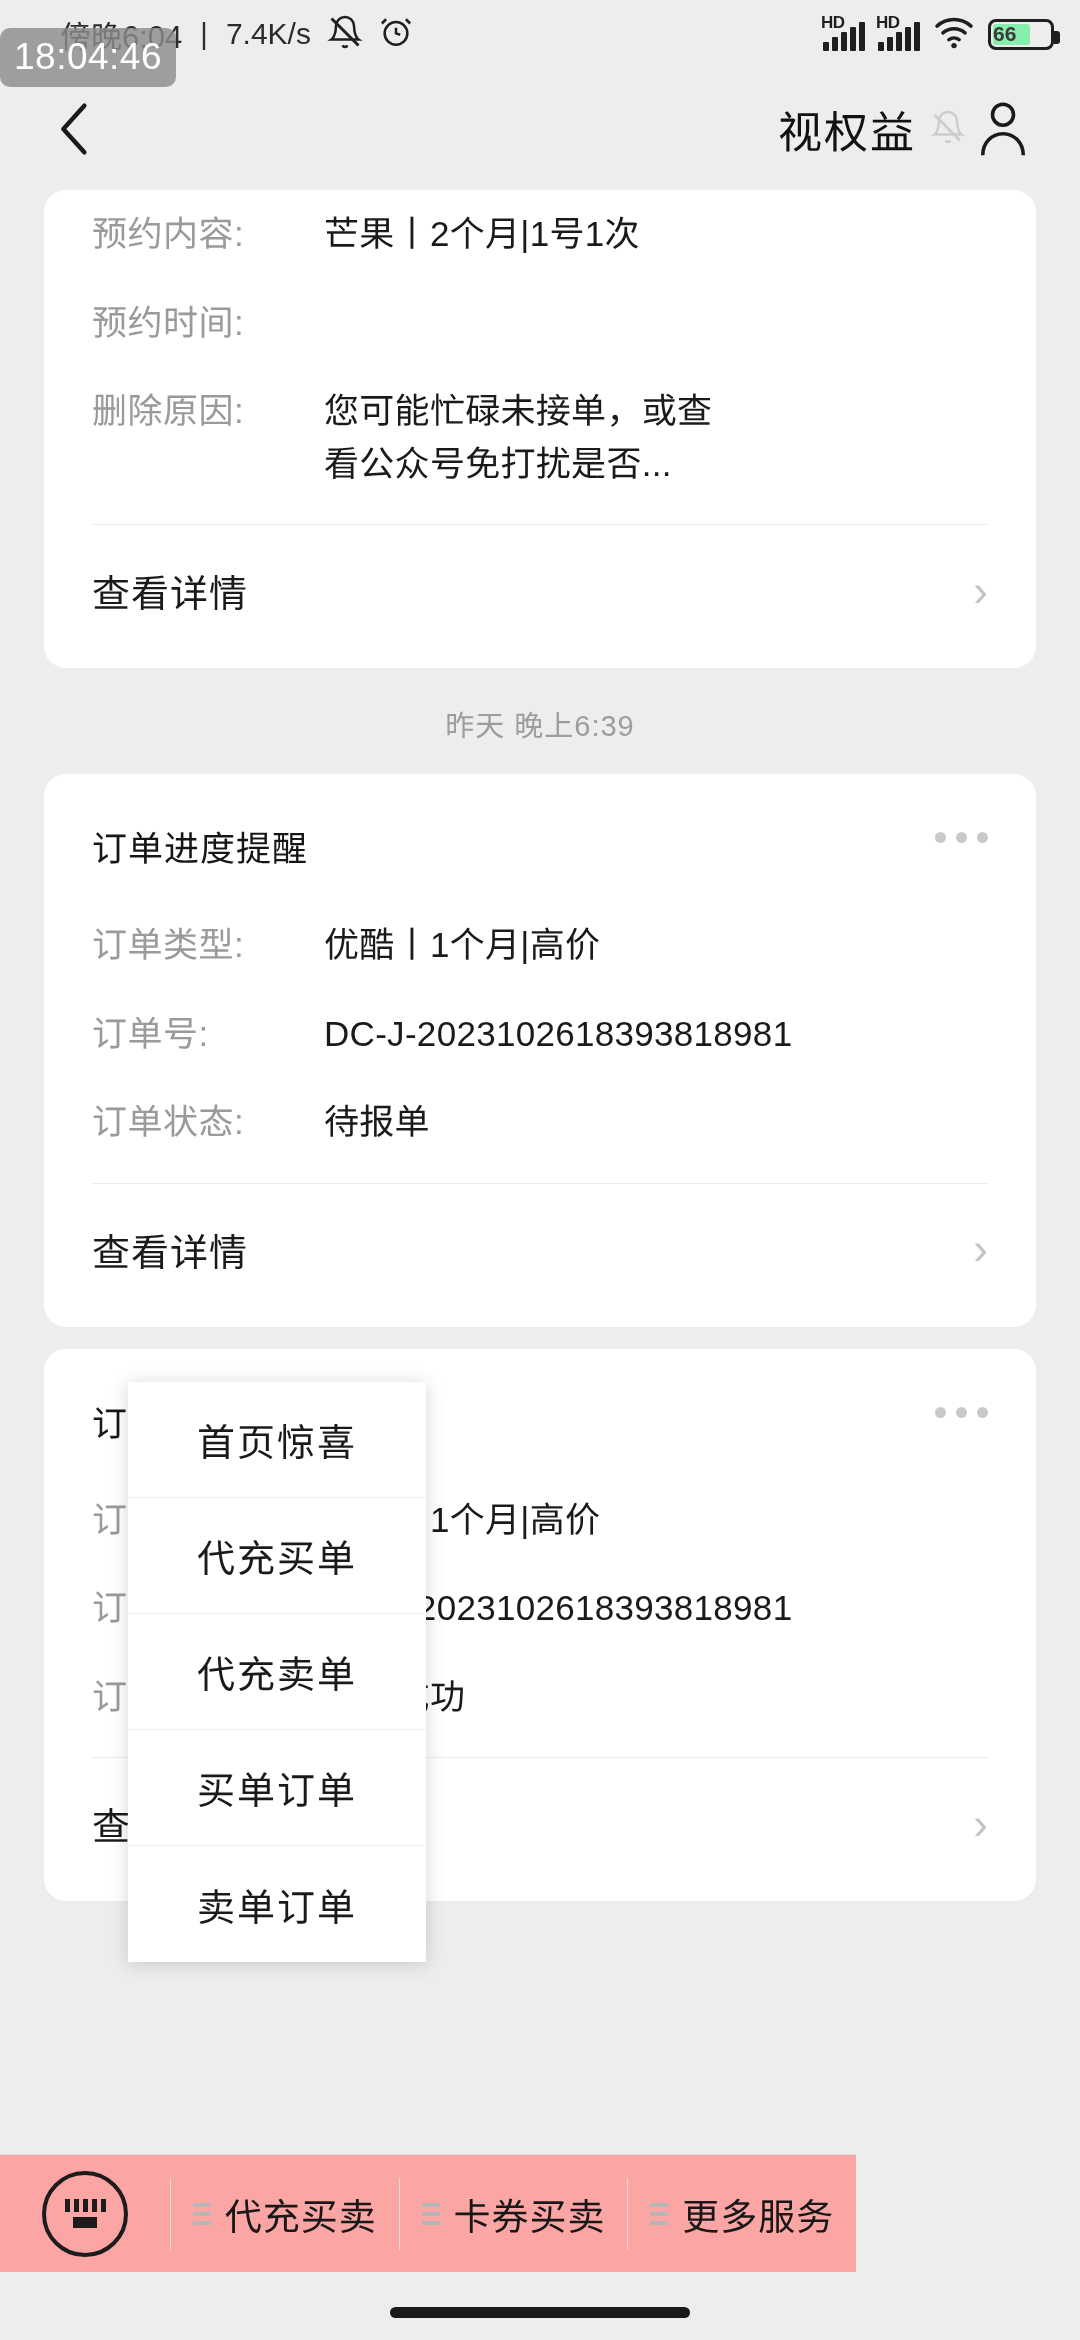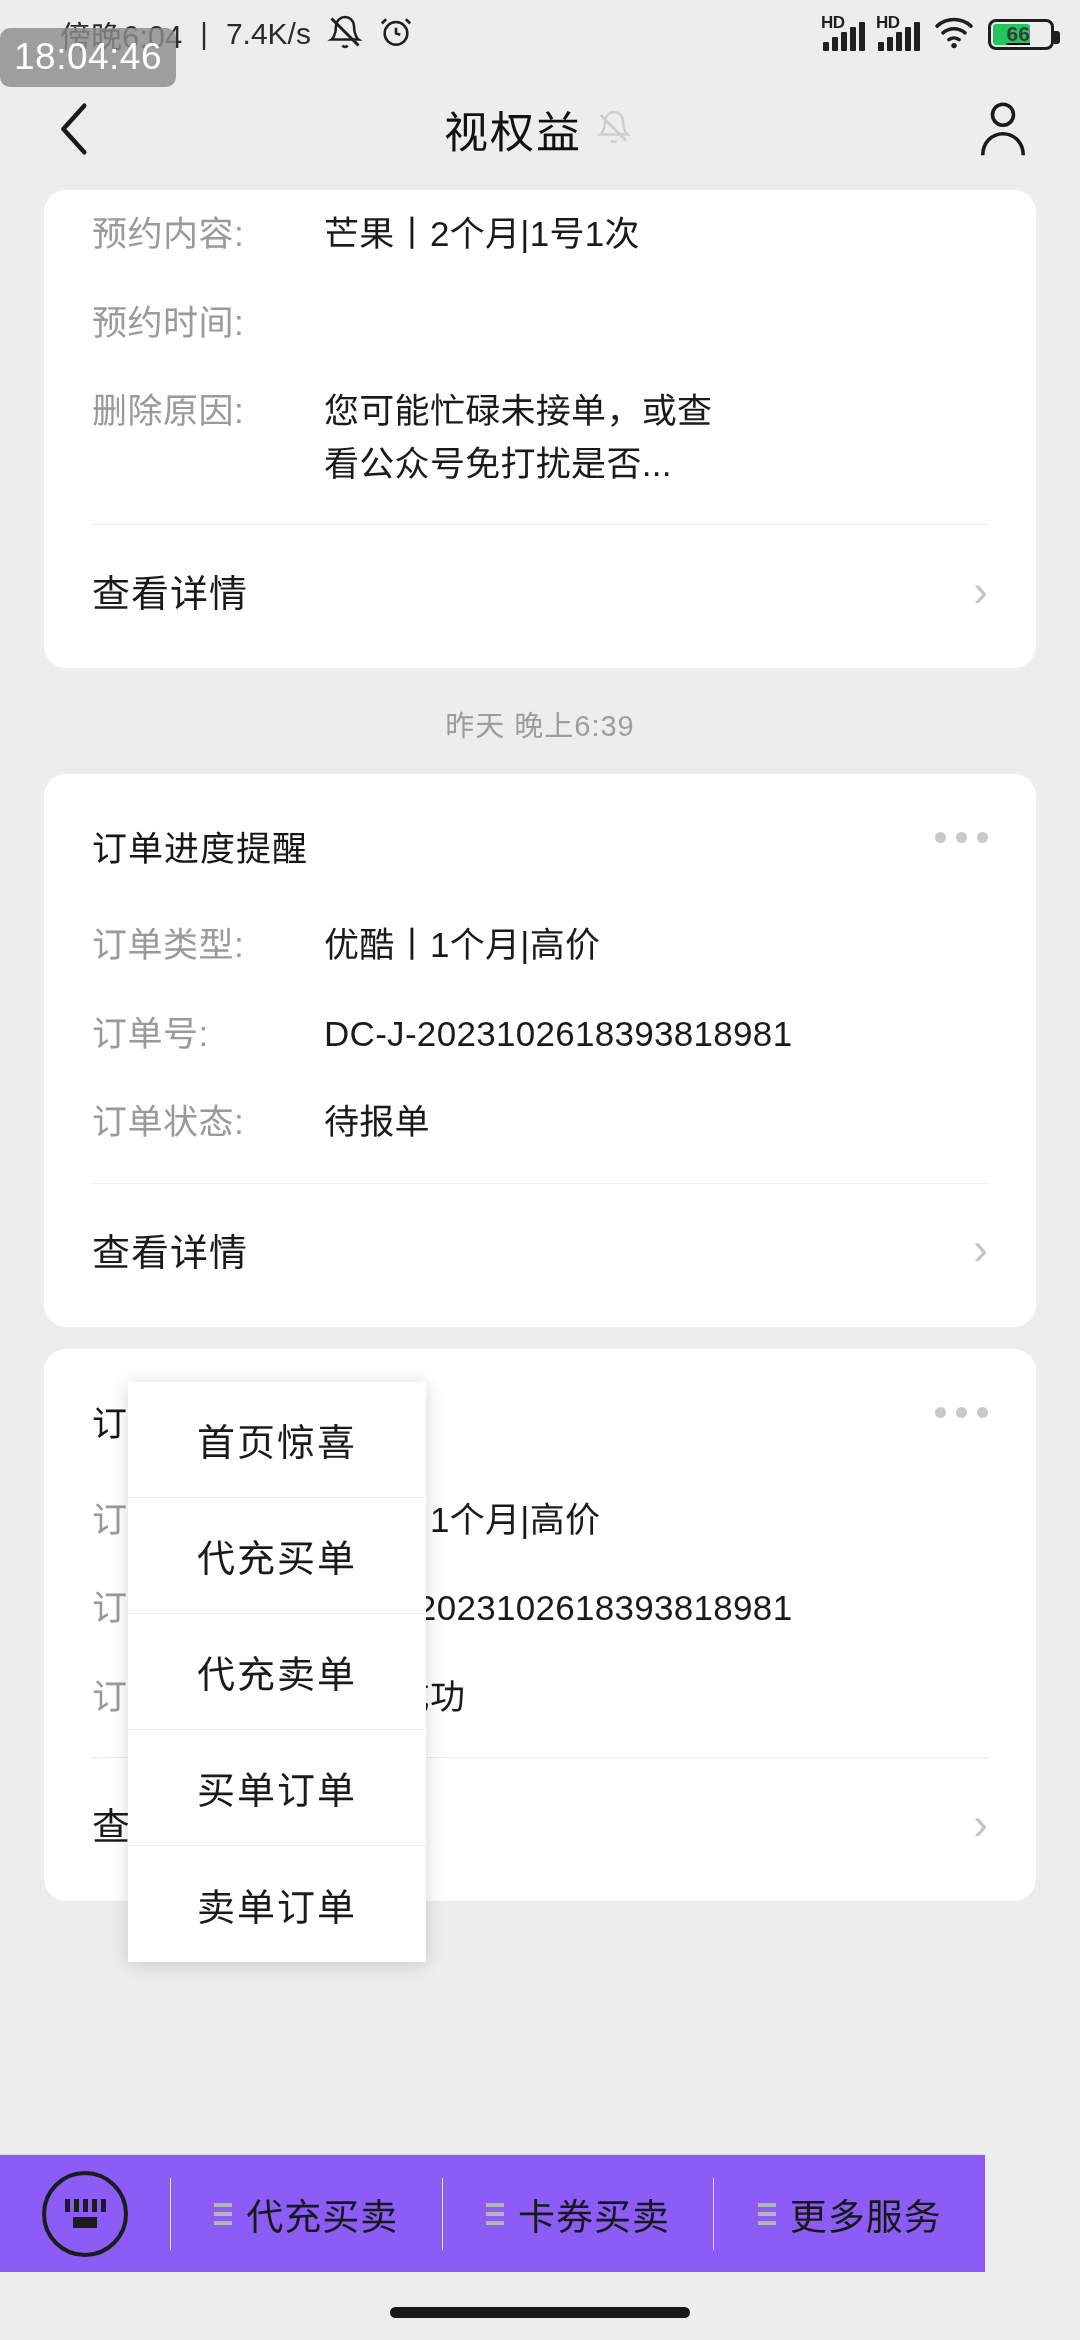--- a/index.html
+++ b/index.html
@@ -41,31 +41,31 @@
   .b1{height:9px}.b2{height:14px}.b3{height:19px}.b4{height:24px}.b5{height:29px}
 
   .batt {
     width:66px; height:31px; border:3px solid #1f1f1f; border-radius:8px;
     position:relative; display:flex; align-items:center; padding:2px;
   }
   .batt:after{
     content:""; position:absolute; right:-9px; top:9px;
     width:6px; height:13px; background:#1f1f1f; border-radius:0 3px 3px 0;
   }
-  .batt-fill{ background:#22c55e; height:100%; border-radius:3px; width:66%;
-    display:flex; align-items:center; justify-content:flex-end;text-decoration:underline;}
+  .batt-fill{ background:#86efac; height:100%; border-radius:3px; width:66%;
+    display:flex; align-items:center; justify-content:flex-start;}
   .batt-num{ font-size:21px; font-weight:700; color:#3a3a3a; }
 
   
   .navbar {
     position:absolute; top:68px; left:0; width:1080px; height:122px;
     display:flex; align-items:center; padding:0 40px;
   }
   .nav-back { width:70px; height:70px; display:flex; align-items:center; justify-content:center; }
-  .nav-title-wrap { flex:1; display:flex; align-items:center; justify-content:center; gap:14px; }
+  .nav-title-wrap { flex:1; display:flex; align-items:center; justify-content:flex-end; gap:14px; }
   .nav-title { font-size:44px; color:#111; font-weight:500; letter-spacing:2px; }
   .nav-avatar { width:74px; height:74px; display:flex; align-items:center; justify-content:center; }
 
   
   .content { position:absolute; top:190px; left:0; width:1080px; height:2000px; }
 
   .card {
     background:#fff; border-radius:22px; margin:0 44px;
     padding:0 0 6px 0; position:relative;
   }
@@ -104,22 +104,22 @@
   }
   .popup-item {
     height:116px; display:flex; align-items:center; justify-content:center;
     font-size:38px; color:#1a1a1a; letter-spacing:2px;
     border-bottom:1px solid #efefef;
   }
   .popup-item:last-child { border-bottom:none; }
 
   
   .bottombar {
-    position:absolute; left:0; bottom:68px; width:985px; height:118px;
-    background:#8b5cf6; border-top:1px solid #dcdcdc;
+    position:absolute; left:0; bottom:68px; width:856px; height:118px;
+    background:#fca5a5; border-top:1px solid #dcdcdc;
     display:flex; align-items:center;
   }
   .kb-btn { width:170px; display:flex; align-items:center; justify-content:center; }
   .kb-circle {
     width:86px; height:86px; border:4px solid #1c1c1c; border-radius:50%;
     display:flex; flex-direction:column; align-items:center; justify-content:center; gap:5px;
   }
   .kb-dots { display:flex; gap:4px; }
   .kb-dots i { width:5px; height:13px; background:#1c1c1c; display:block; }
   .kb-bar { width:24px; height:11px; background:#1c1c1c; }

